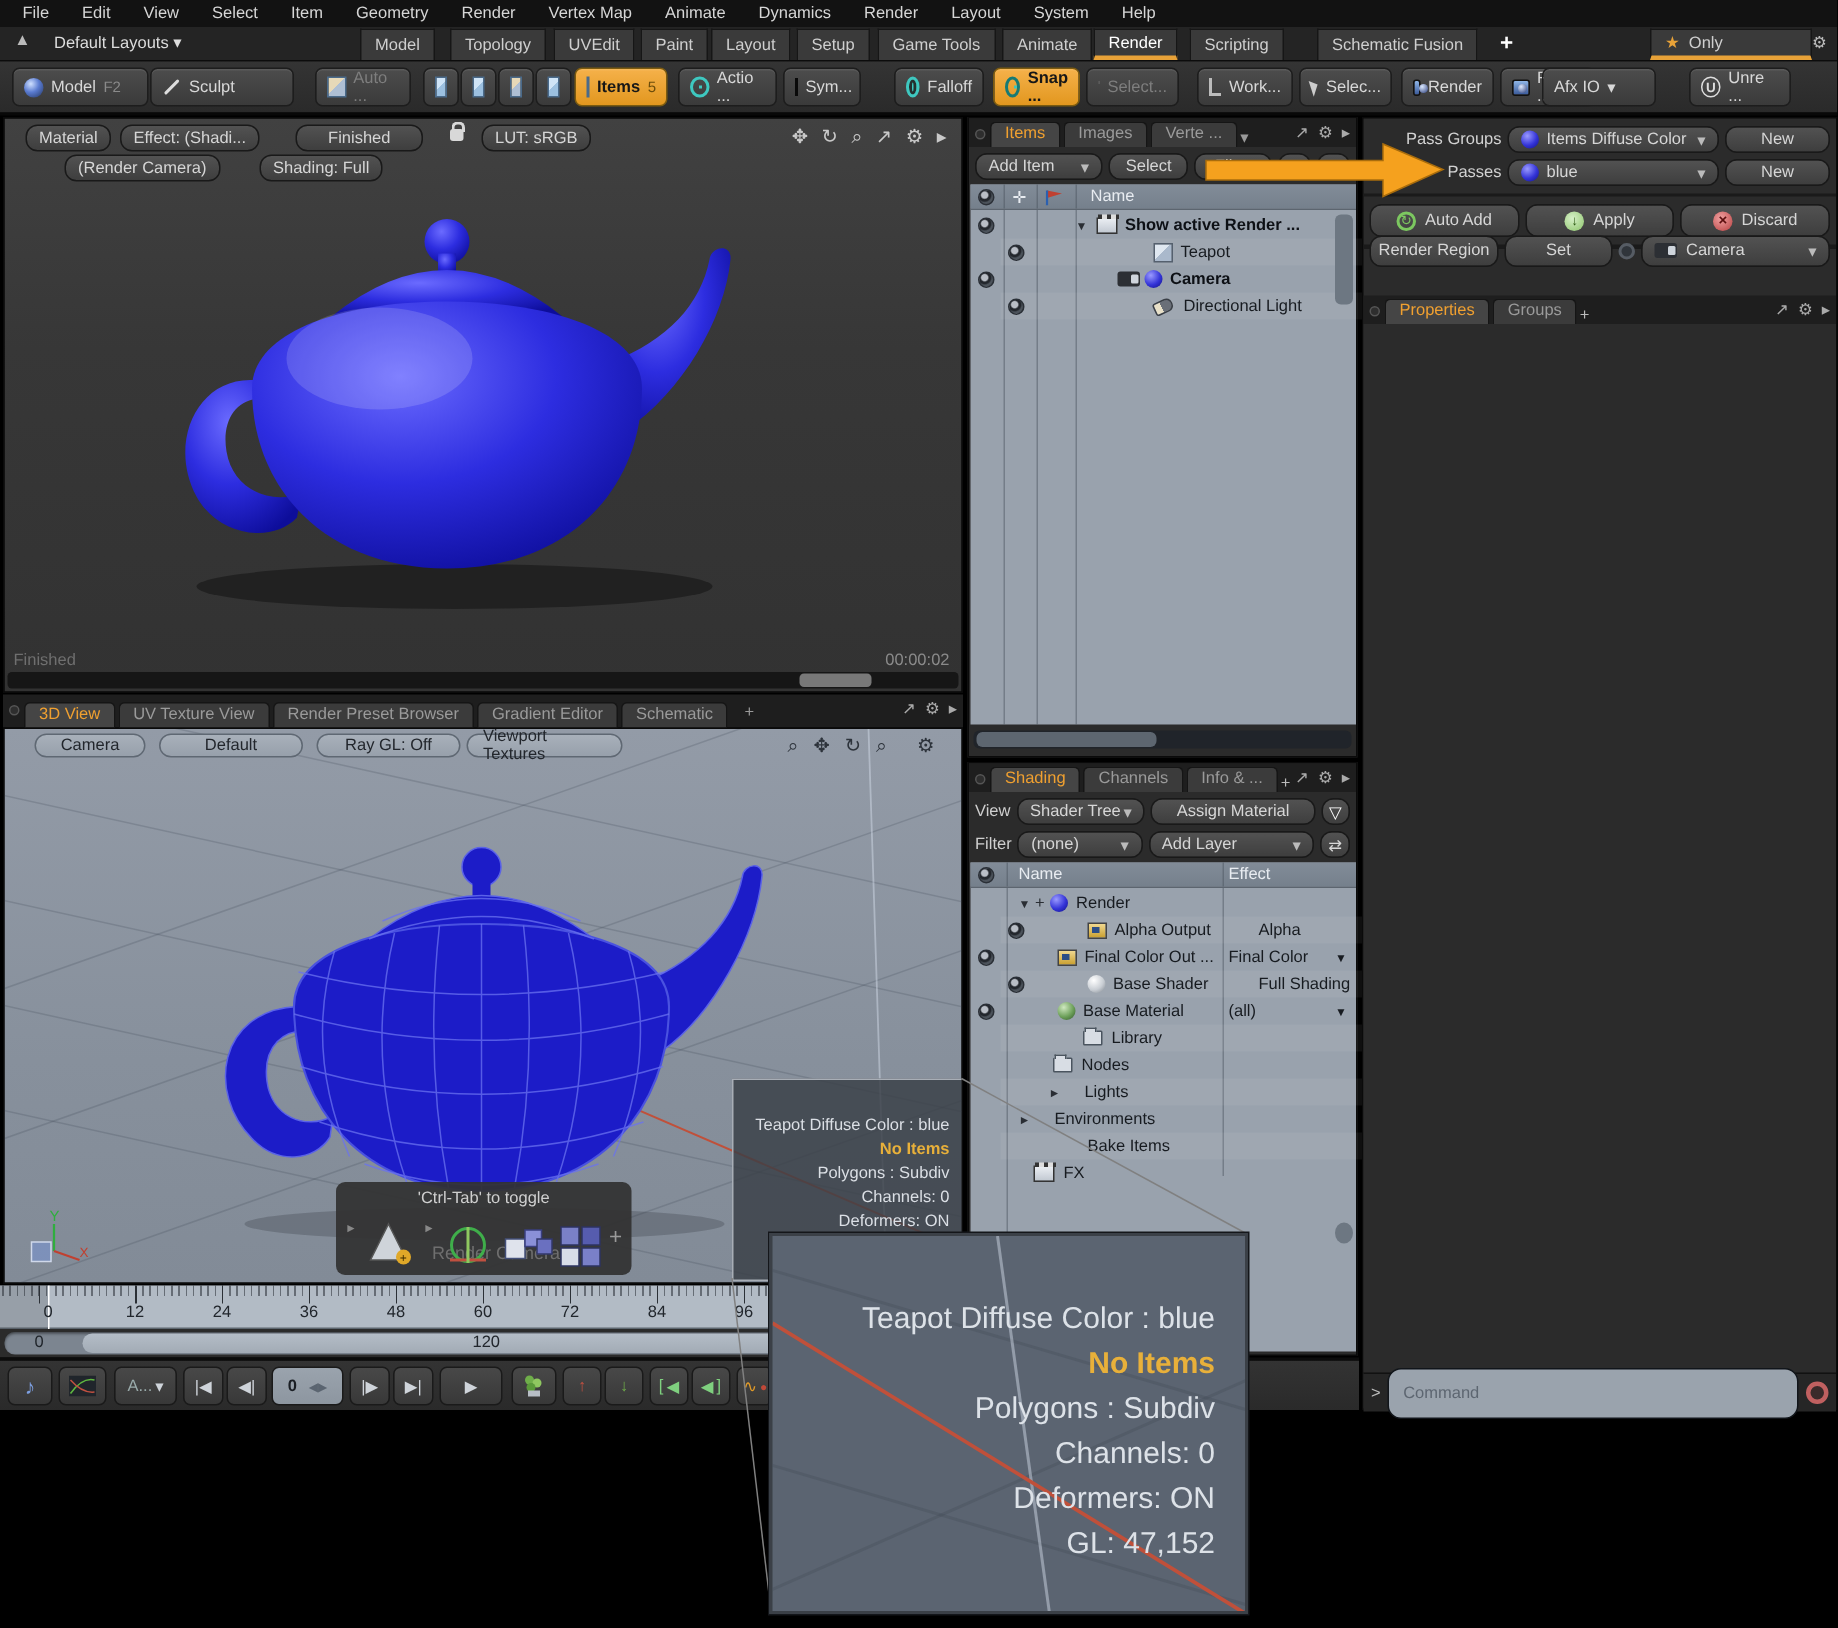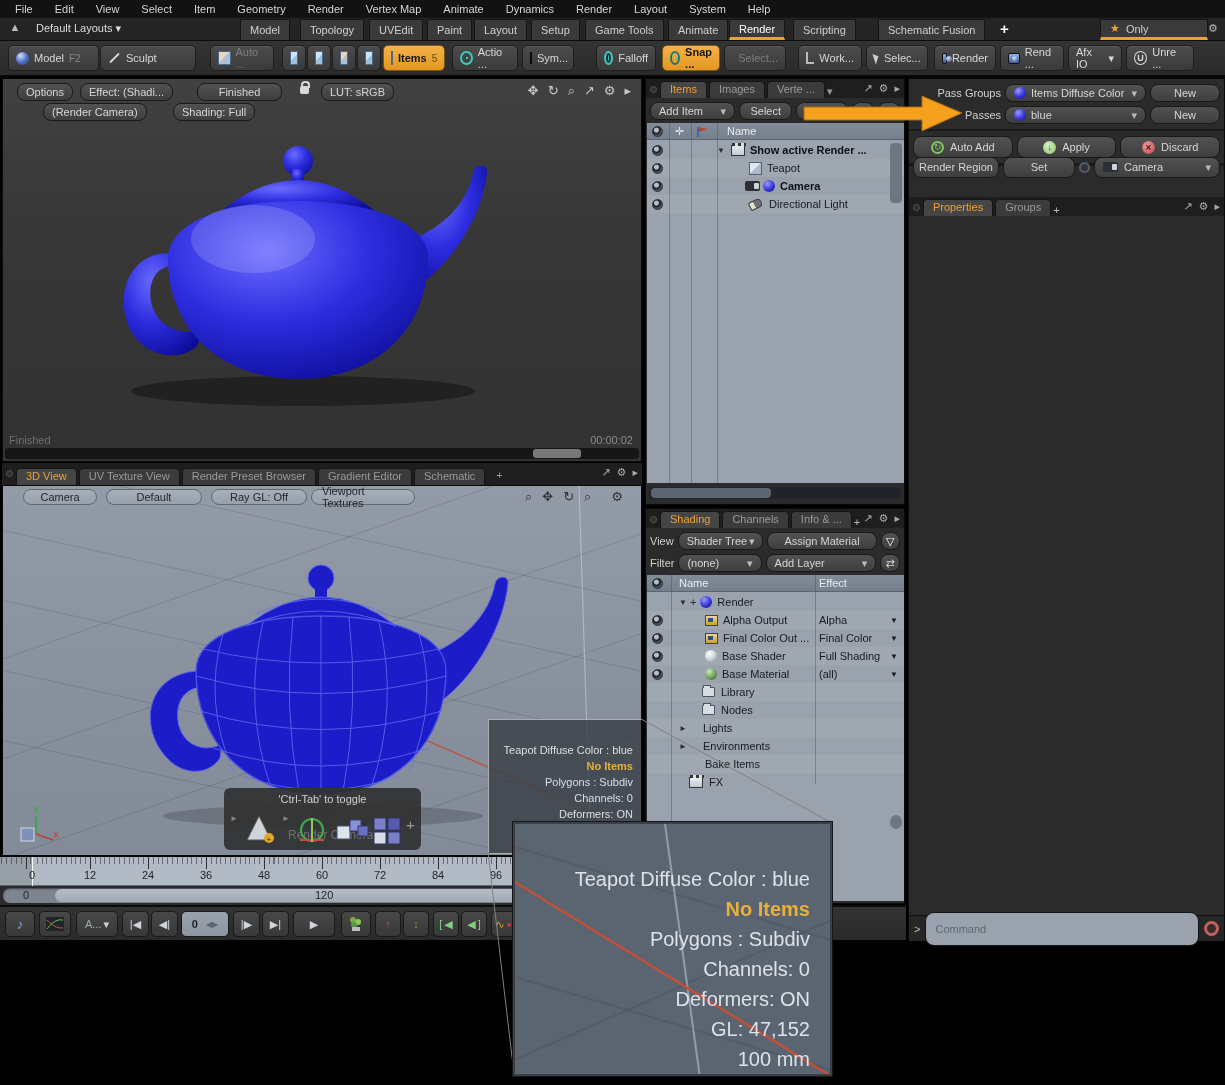--- a/index.html
+++ b/index.html
@@ -102,21 +102,21 @@
   .trframe{background:linear-gradient(#9aa3ad,#8d96a0);color:#1a1e24;font-weight:bold;}
   .gkey{color:#7fd07f;}
   .note{color:#7d9fe0;font-size:14px;}
 
   
   #itemspanel{left:645px;top:78px;width:260px;height:427px;background:#2b2b2b;border:1px solid #0a0a0a;}
   .toolrow{position:absolute;left:0;width:100%;display:flex;align-items:center;gap:4px;padding:0 4px;}
   .tree{position:absolute;background:#99a2ad;}
   .treehdr{position:absolute;left:0;top:0;width:100%;height:17px;background:linear-gradient(#828c98,#75808c);color:#e8ecf1;border-bottom:1px solid #5c656f;}
   .trow{position:absolute;left:0;width:100%;height:18px;display:flex;align-items:center;color:#171b20;}
-  .trow.alt{background:rgba(255,255,255,.06);}
+  .trow.alt{background:rgba(255,255,255,.06);margin-left:20px;}
   .trow b{font-weight:bold;color:#0d1015;}
   .colline{position:absolute;top:0;bottom:0;width:1px;background:rgba(70,80,92,.45);}
   .eye{width:11px;height:11px;border-radius:50%;background:radial-gradient(circle at 38% 34%,#b9bec6 0 2px,#23272d 3px 4px,#4c535b 5px);border:1px solid #2a2f36;display:inline-block;}
   .vscroll{position:absolute;right:1px;width:12px;background:#6d7782;border-radius:4px;}
   .hscroll{position:absolute;height:12px;background:#20242a;border-radius:4px;}
   .hscroll .thumb{position:absolute;top:1px;height:10px;background:#5d6670;border-radius:4px;}
   .clap{width:14px;height:11px;background:linear-gradient(#e9edf2,#c2c9d2);border:1px solid #333;position:relative;display:inline-block;}
   .clap:before{content:"";position:absolute;left:0;top:-3px;width:14px;height:3px;background:repeating-linear-gradient(90deg,#333 0 3px,#ddd 3px 6px);}
   .cube3{width:13px;height:13px;background:linear-gradient(135deg,#dfe7f0 0 46%,#aab9cc 46%);border:1px solid #55606e;display:inline-block;}
   .cami{width:15px;height:10px;background:#2c2f34;border-radius:2px;position:relative;display:inline-block;}
@@ -260,21 +260,21 @@
         <span>Selec...</span>
       </div>
     <div class="abs tbtn" style="left:934px;width:62px">
         <span class="photoi"></span>
         <span>Render</span>
       </div>
     <div class="abs tbtn" style="left:1000px;width:64px">
         <span class="photoi"></span>
         <span>Rend ...</span>
       </div>
-    <div class="abs tbtn" style="left:1068px;width:54px">
+    <div class="abs tbtn" style="left:1028px;width:76px">
         <span>Afx IO</span>
         <span>▾</span>
       </div>
     <div class="abs tbtn" style="left:1126px;width:68px">
         <span class="ucircle">U</span>
         <span>Unre ...</span>
       </div>
   </div>
 
   <div id="renderpanel" class="abs">
@@ -288,21 +288,21 @@
       </defs>
       <ellipse cx="200" cy="262" rx="172" ry="15" fill="rgba(0,0,0,0.35)"></ellipse>
       <path d="M72,125 C30,118 8,165 28,202 C42,228 78,234 95,216 L98,200 C75,208 52,196 48,172 C44,148 58,132 80,138 Z" fill="url(#tg)"></path>
       <path d="M305,112 C342,98 364,74 370,44 C371,35 385,33 384,44 C380,84 352,132 314,158 Z" fill="url(#tg)"></path>
       <circle cx="195" cy="32" r="15" fill="url(#tg)"></circle>
       <rect x="189" y="40" width="12" height="14" fill="url(#tg)"></rect>
       <path d="M118,82 Q195,20 272,82 Z" fill="url(#tg)"></path>
       <path d="M65,130 C65,92 125,72 195,72 C265,72 325,92 325,130 C325,198 275,250 195,250 C115,250 65,198 65,130 Z" fill="url(#tg)"></path>
       <ellipse cx="150" cy="110" rx="62" ry="34" fill="#ffffff" opacity="0.15"></ellipse>
     </svg>
-    <div class="abs rp-pill pill" style="left:14px;top:4px">Options</div>
+    <div class="abs rp-pill pill" style="left:14px;top:4px">Material</div>
     <div class="abs rp-pill pill" style="left:77px;top:4px">Effect: (Shadi...</div>
     <div class="abs rp-pill pill" style="left:194px;top:4px;width:85px">Finished</div>
     <div class="abs" style="left:297px;top:2px"><span class="lock"></span></div>
     <div class="abs rp-pill pill" style="left:318px;top:4px">LUT: sRGB</div>
     <div class="abs rp-pill pill" style="left:40px;top:24px">(Render Camera)</div>
     <div class="abs rp-pill pill" style="left:170px;top:24px">Shading: Full</div>
     <div class="rp-icons">
       <span>✥</span>
       <span>↻</span>
       <span>⌕</span>
@@ -781,17 +781,16 @@
       <line x1="150" y1="0" x2="185" y2="254" stroke="rgba(215,224,238,0.45)" stroke-width="2"></line>
       <line x1="0" y1="58" x2="319" y2="254" stroke="#c0503a" stroke-width="2.5"></line>
     </svg>
     <div class="txt">
       <div>Teapot Diffuse Color : blue</div>
       <div class="warn">No Items</div>
       <div>Polygons : Subdiv</div>
       <div>Channels: 0</div>
       <div>Deformers: ON</div>
       <div>GL: 47,152</div>
-      <div>100 mm</div>
     </div>
   </div>
 
 </div>
 
 </body></html>

